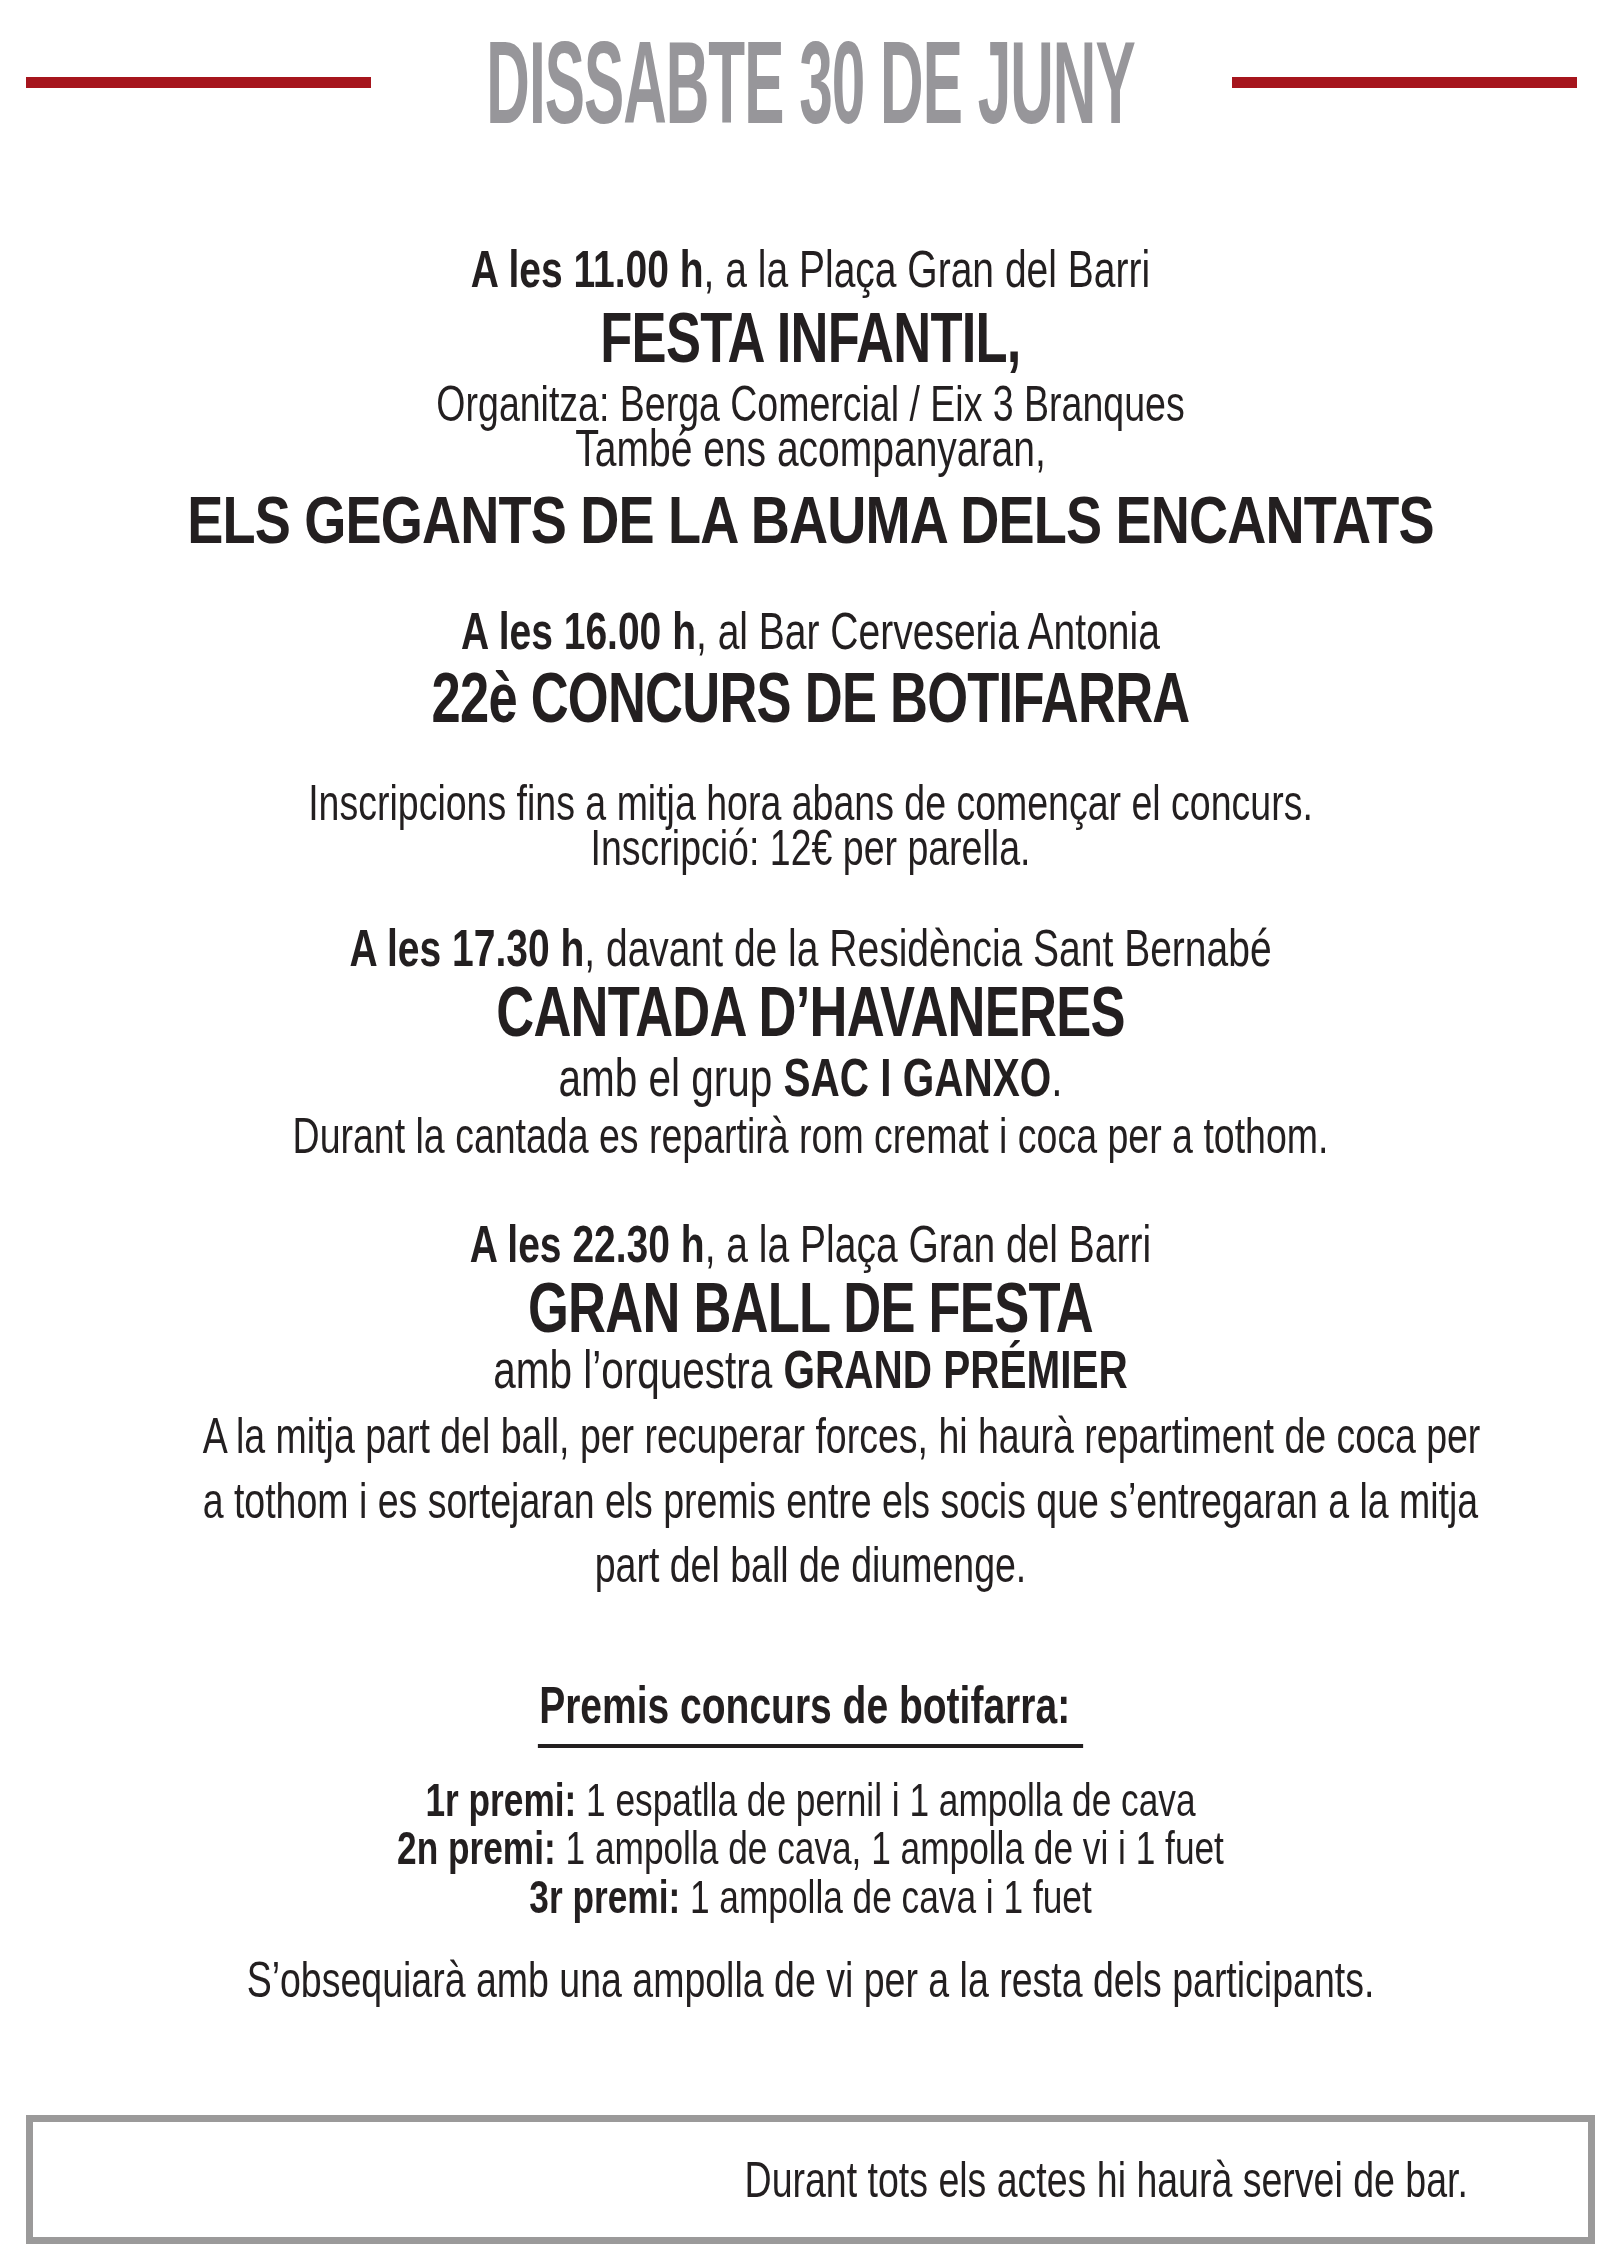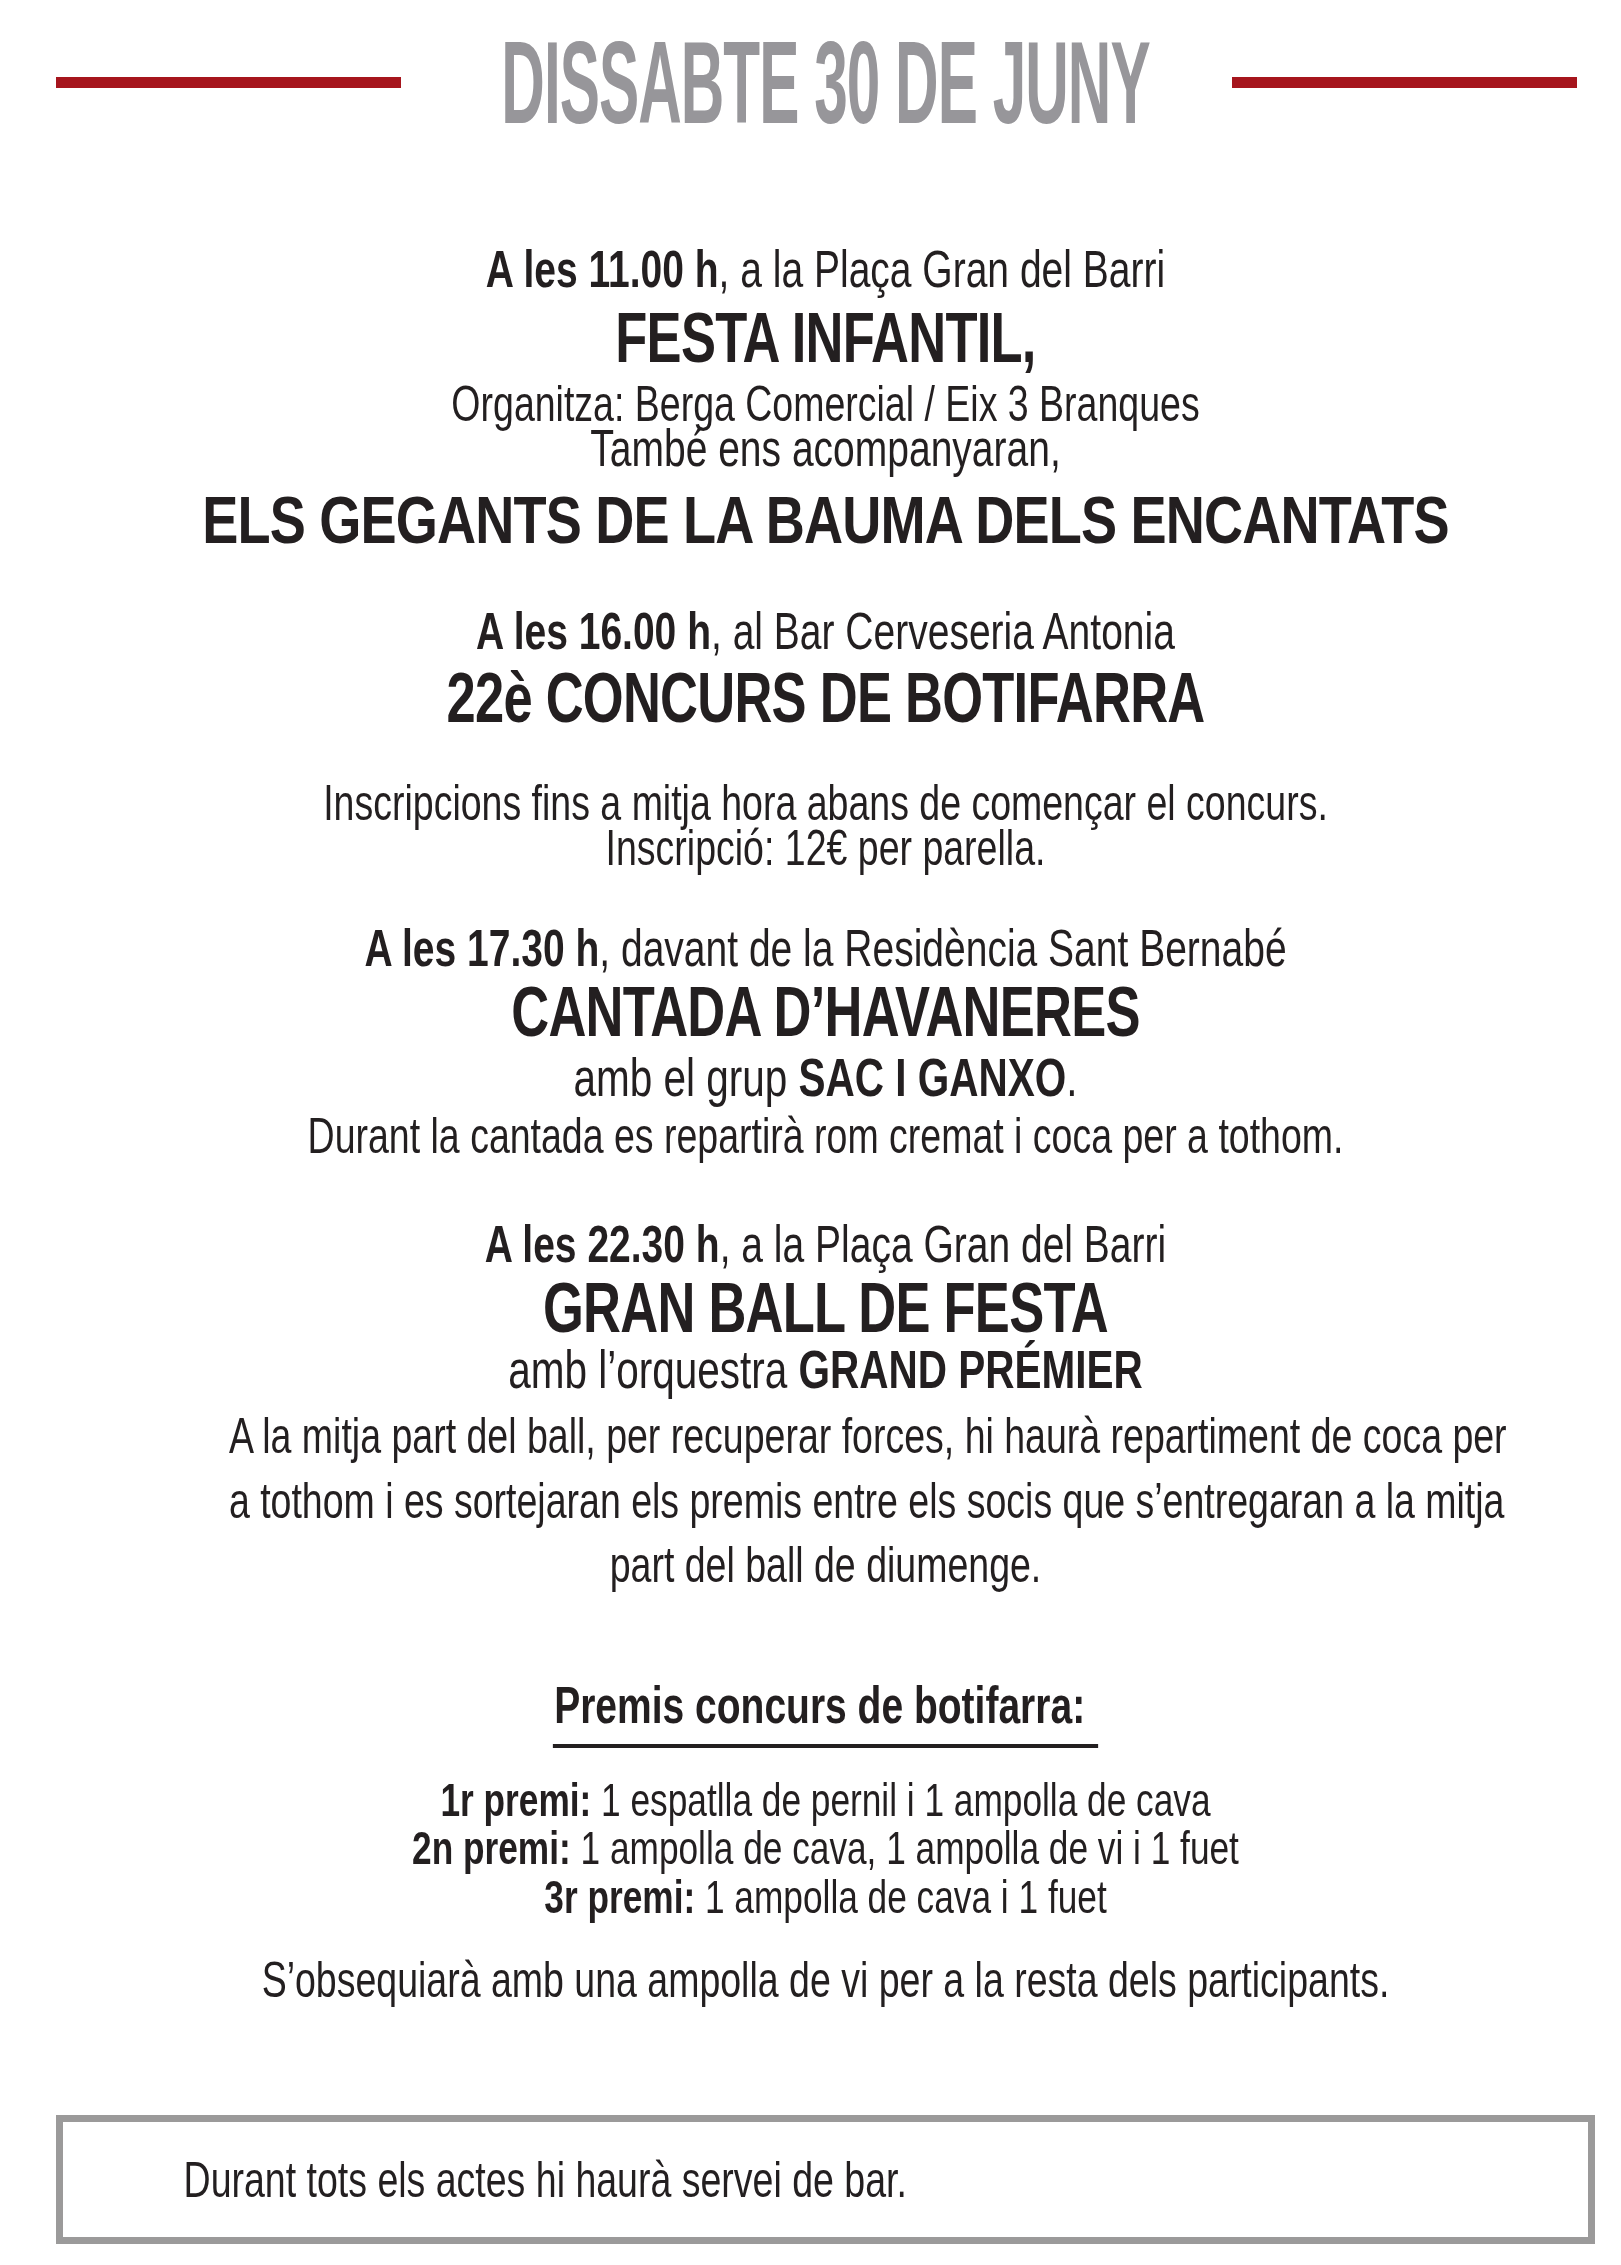--- a/index.html
+++ b/index.html
@@ -4,21 +4,21 @@
 <style>
   html,body{margin:0;padding:0;}
   body{
     width:1621px;height:2266px;
     background:#ffffff;
     font-family:"Liberation Sans", sans-serif;
     color:#231f20;
     position:relative;
     overflow:hidden;
   }
-  .page{position:absolute;inset:0;margin-left:30px;}
+  .page{position:absolute;inset:0;}
   
   .line{
     position:absolute;left:0;right:0;
     text-align:center;
     white-space:nowrap;
     line-height:1.2;
     transform:scaleX(0.75);
     transform-origin:50% 50%;
   }
   .b{font-weight:bold;}
@@ -69,21 +69,21 @@
   }
   .l-pr1{top:1772px}
   .l-pr2{top:1820px}
   .l-pr3{top:1869px}
   .prize{font-size:47px;}
   .l-sob{top:1950px}
   .footer-box{
     position:absolute;left:26px;right:26px;top:2115px;height:115px;
     border:7.8px solid #9b9a9a;
     background:#ffffff;
-    display:flex;align-items:center;justify-content:flex-start;
+    display:flex;align-items:center;justify-content:flex-end;
   }
   .footer-inner{
     font-size:50px;white-space:nowrap;text-align:center;
     transform:scaleX(0.75);transform-origin:50% 50%;
   }
 </style>
 </head>
 <body>
 
 <main class="page">

